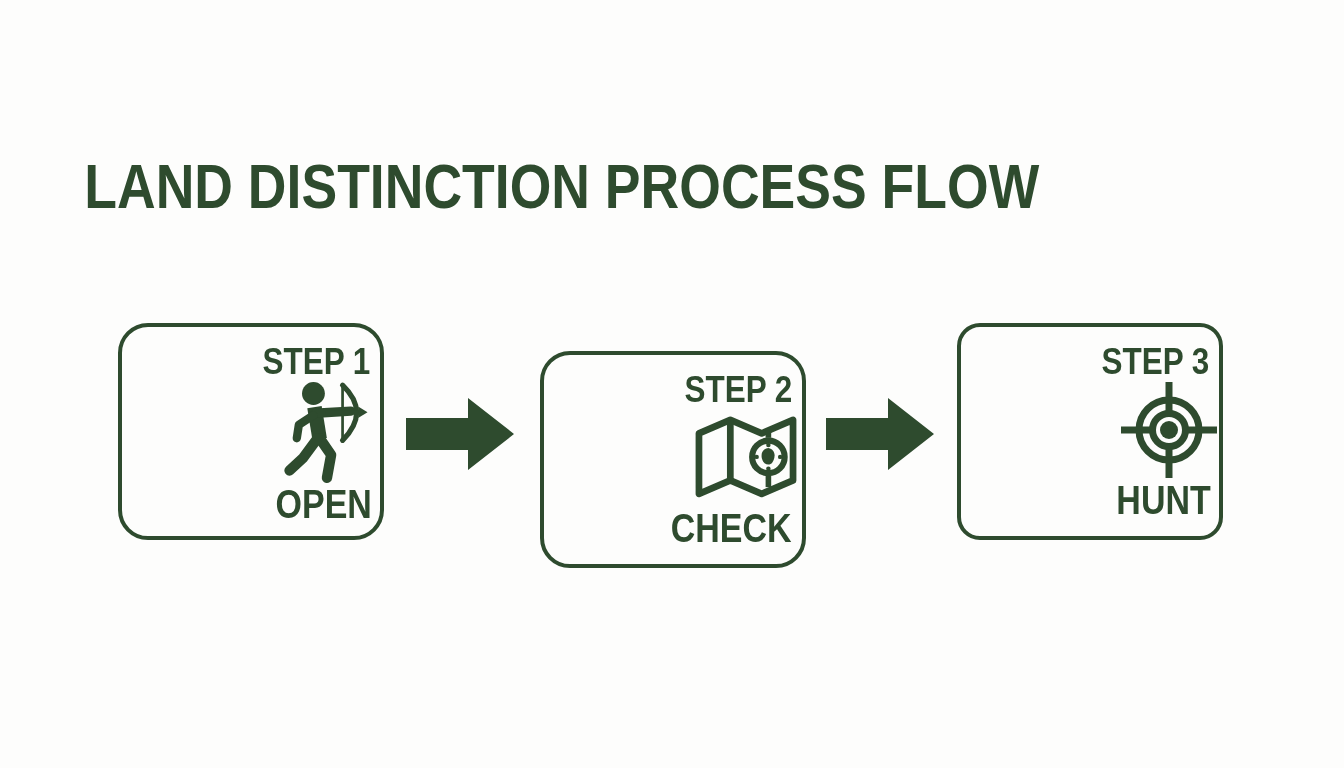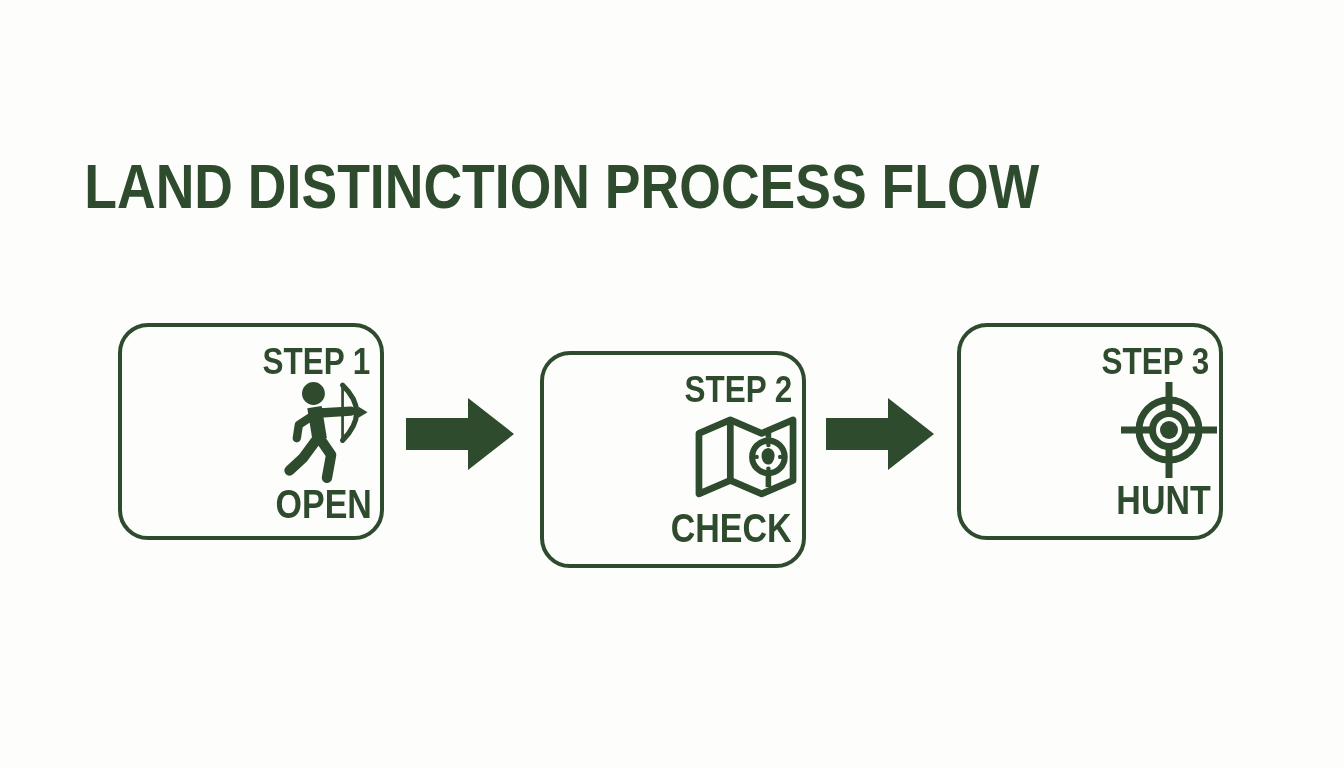--- a/index.html
+++ b/index.html
@@ -41,21 +41,21 @@
     border-radius: 30px;
     background: #fdfdfc;
     display: flex;
     flex-direction: column;
     align-items: flex-end;
     justify-content: space-between;
     padding: 12px 0 16px 0;
   }
   .box-1 { left: 118px; }
   .box-2 { left: 540px; margin-top: 28px; }
-  .box-3 { left: 957px; }
+  .box-3 { left: 957px; border-radius: 23px; }
   .step-label {
     display: inline-block;
     font-size: 37px;
     font-weight: bold;
     color: #2e4b2e;
     transform: scaleX(0.85);
     transform-origin: center;
     white-space: nowrap;
     line-height: 1;
     margin-top: 4px;

